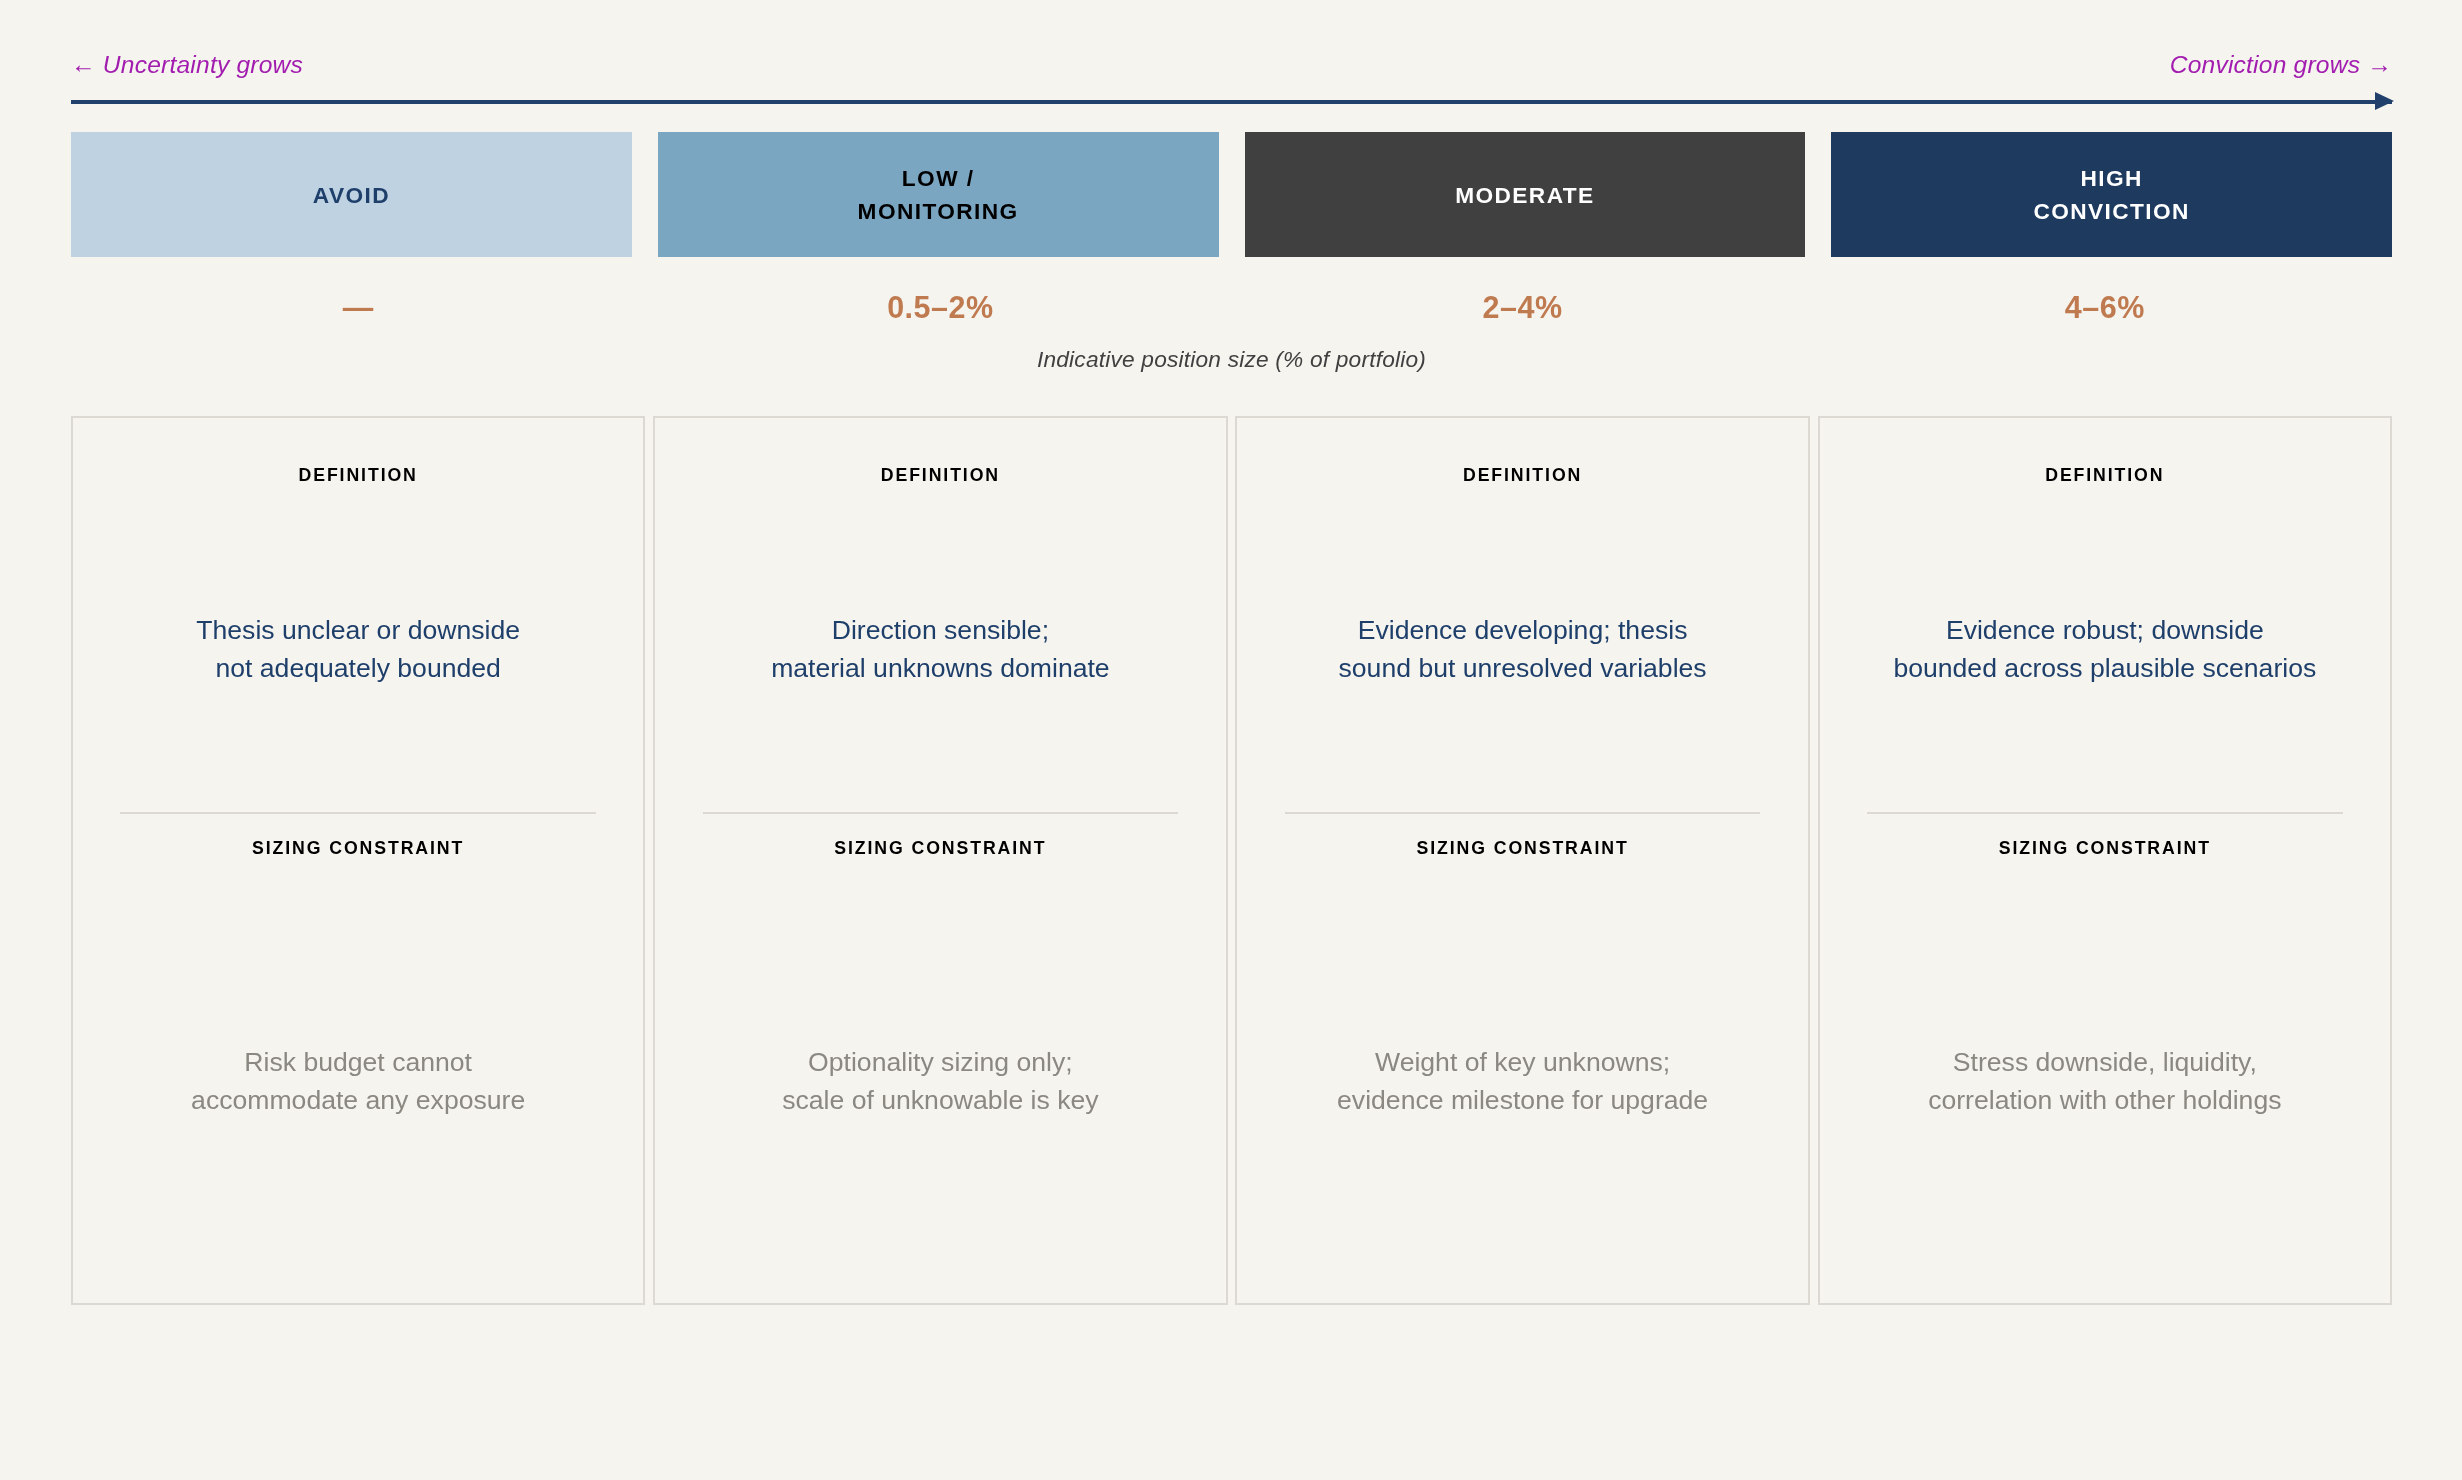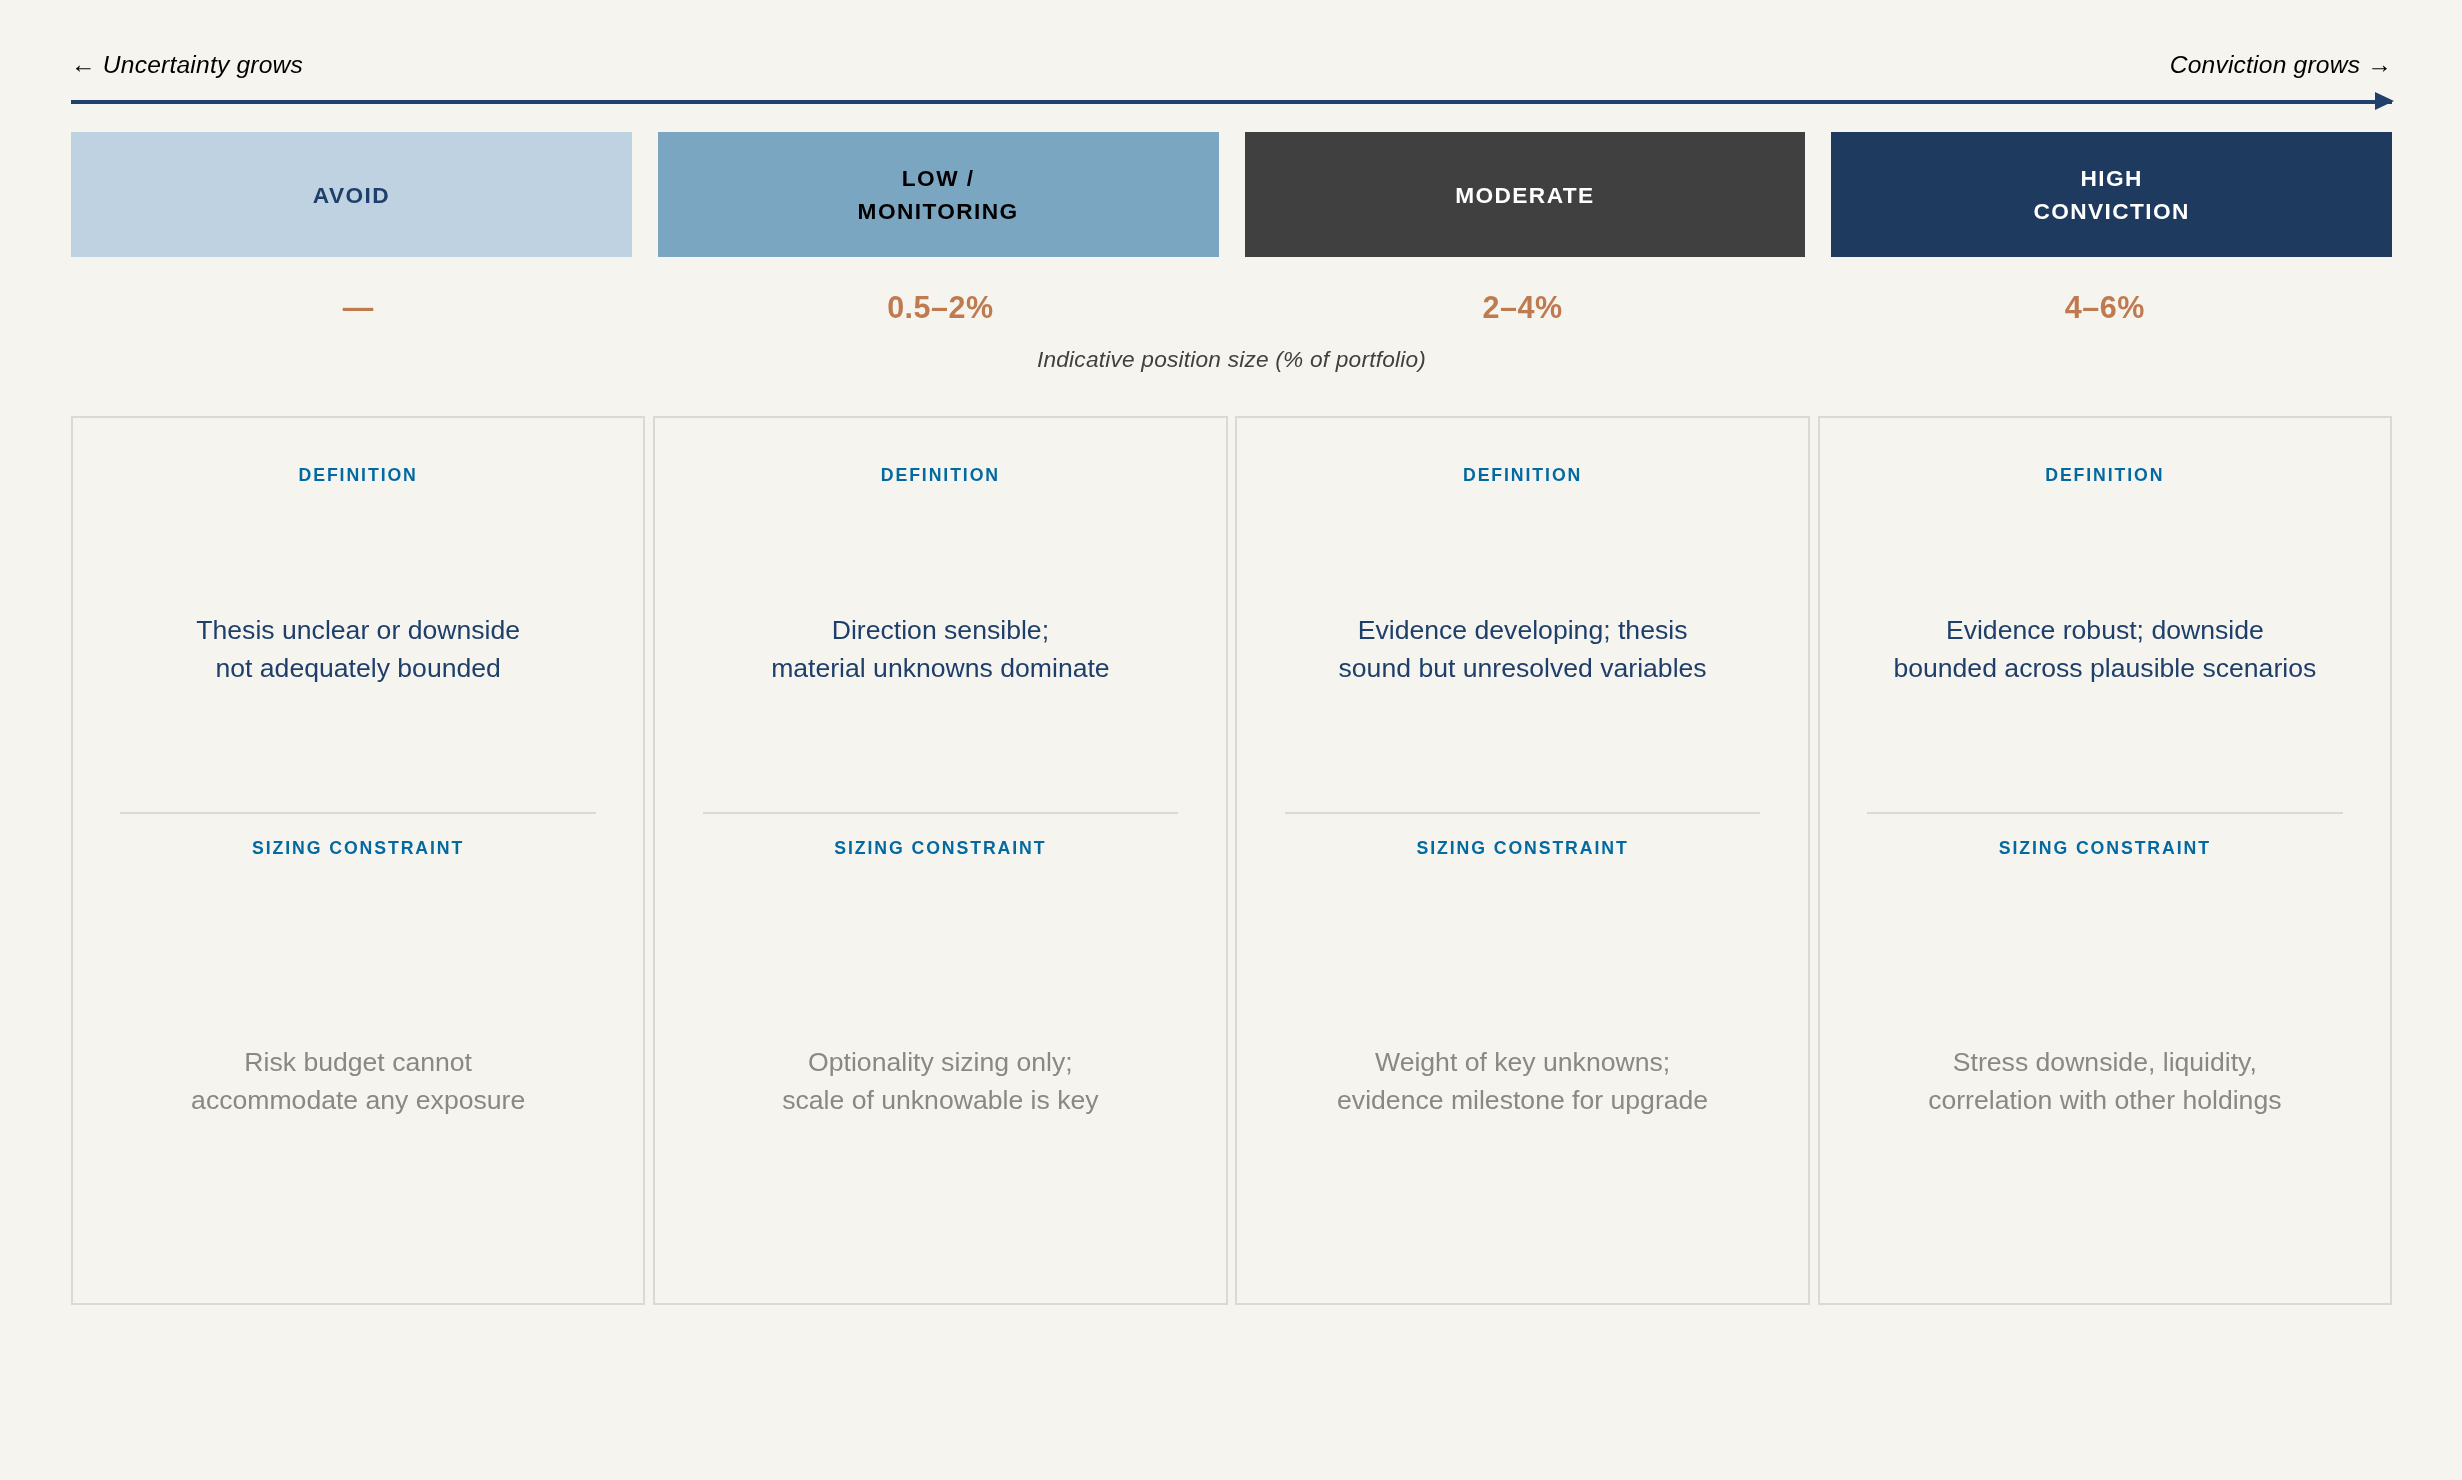--- a/index.html
+++ b/index.html
@@ -25,21 +25,21 @@
     position: relative;
     display: flex;
     justify-content: space-between;
     align-items: flex-end;
     padding-top: 54px;
     height: 79px;
   }
   .axis-label {
     font-size: 24.6px;
     font-style: italic;
-    color: #000000;
+    color: #a21caf;
     letter-spacing: 0.2px;
     white-space: nowrap;
   }
 
   .axis-line-wrap {
     position: relative;
     height: 21.7px;
     margin-top: 12.8px;
   }
   .axis-line {
@@ -124,21 +124,21 @@
     display: flex;
     flex-direction: column;
   }
   .card-section.lower { flex: 1.24; }
 
   .sec-label {
     text-align: center;
     font-size: 17.7px;
     font-weight: bold;
     letter-spacing: 1.9px;
-    color: #0369a1;
+    color: #000000;
     padding-top: 47px;
   }
   .card-section.lower .sec-label { padding-top: 24px; }
 
   .sec-body {
     flex: 1;
     display: flex;
     align-items: center;
     justify-content: center;
     text-align: center;

